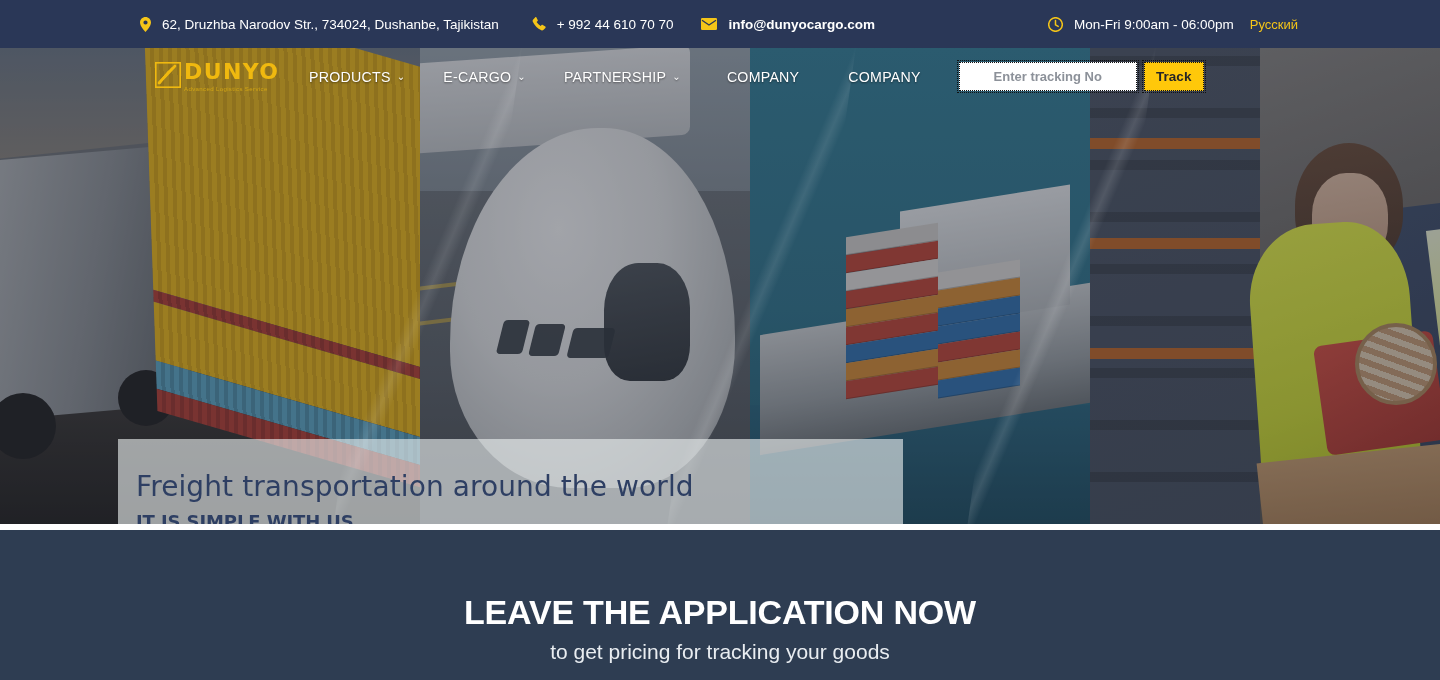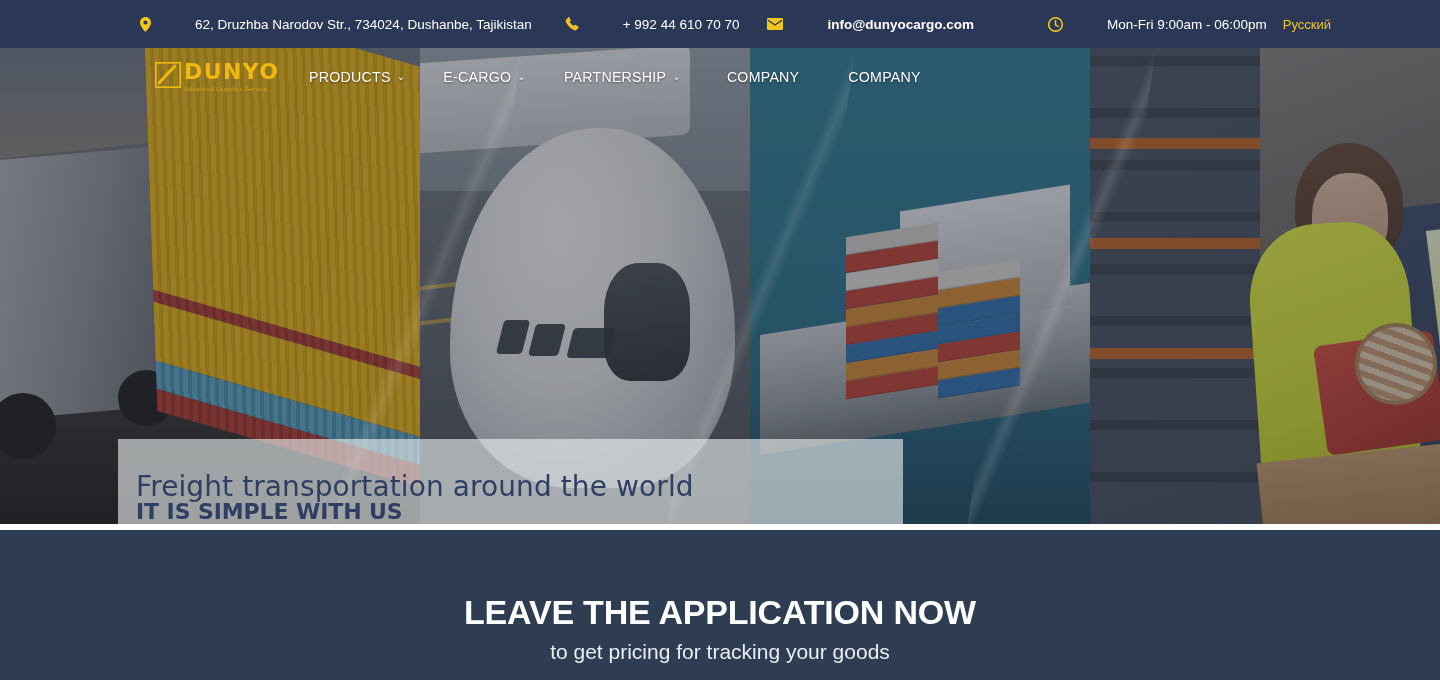--- a/index.html
+++ b/index.html
@@ -26,21 +26,20 @@
     align-items: center;
     margin-left: 140px;
     gap: 0;
   }
   .tb-item {
     display: flex;
     align-items: center;
     color: #ffffff;
     font-size: 13.5px;
     white-space: nowrap;
-    gap: 33px;
   }
   .tb-item .tb-ico {
     color: #f5c518;
     margin-right: 11px;
     display: inline-flex;
     align-items: center;
     justify-content: center;
   }
   .tb-sep { width: 33px; }
   .tb-sep-lg { width: 28px; }
@@ -238,26 +237,26 @@
     padding: 34px 0 0 18px;
   }
   .cap-1 {
     font-size: 28px;
     color: #2e3f63;
     font-family: "DejaVu Sans", sans-serif;
     letter-spacing: .1px;
     line-height: 1;
   }
   .cap-2 {
-    font-size: 22px;
+    font-size: 18px;
     font-weight: bold;
     color: #2e3f63;
     font-family: "DejaVu Sans", sans-serif;
     letter-spacing: -.1px;
-    margin-top: 0;
+    margin-top: 12px;
     line-height: 1;
   }
 
   .hero-divider {
     height: 6px;
     background: #ffffff;
   }
 
   
   .cta {
@@ -446,20 +445,24 @@
         <span class="caret">⌄</span>
       </div>
       <div class="menu-item" style="padding:0 27px;">
         <span>COMPANY</span>
       </div>
       <div class="menu-item" style="padding:0 22px;">
         <span>COMPANY</span>
       </div>
     </div>
 
+    <div class="track-wrap">
+      <input class="track-input" type="text" placeholder="Enter tracking No" style="">
+      <button class="track-btn">Track</button>
+    </div>
   </div>
 
   <div class="caption">
     <div class="cap-1">Freight transportation around the world</div>
     <div class="cap-2">IT IS SIMPLE WITH US</div>
   </div>
 </div>
 
 <div class="hero-divider"></div>
 

